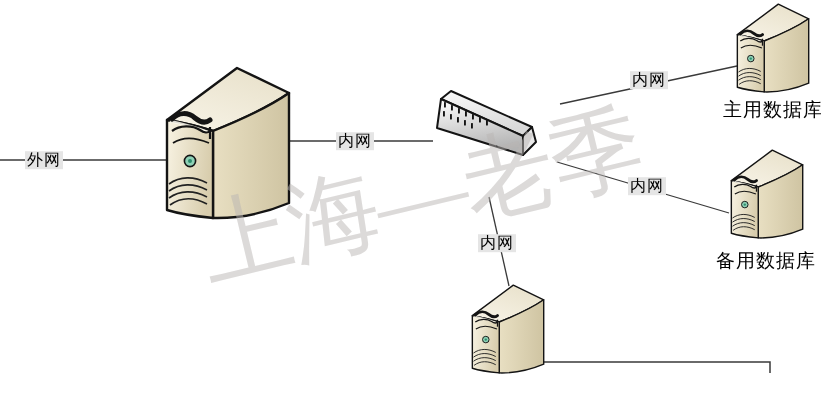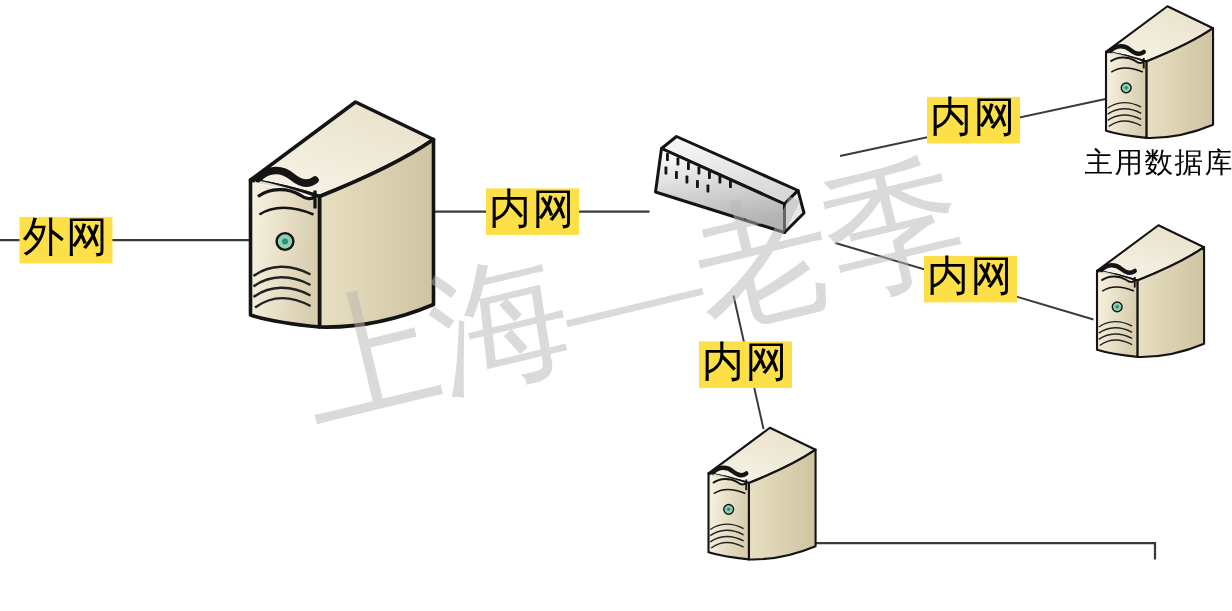--- a/index.html
+++ b/index.html
@@ -7,21 +7,21 @@
     position:relative;width:821px;height:407px;background:#ffffff;overflow:hidden;
     font-family:"Liberation Serif","DejaVu Serif",serif;
   }
   .stage svg.canvas{position:absolute;left:0;top:0;z-index:0;}
   .lbl{
     position:absolute;transform:translate(-50%,-50%);
     color:#000;white-space:nowrap;z-index:3;line-height:1.1;
     letter-spacing:1px;
   }
   .node-lbl{font-size:19px;}
-  .conn-lbl{font-size:28px;background:#fde047;padding:0 2px;}
+  .conn-lbl{font-size:16px;background:#e5e5e5;padding:0 2px;}
   .watermark{
     position:absolute;left:420px;top:196px;z-index:2;
     transform:translate(-50%,-50%) rotate(-13.5deg);
     font-size:92px;letter-spacing:-2px;white-space:nowrap;
     color:rgba(185,182,179,0.5);pointer-events:none;
     font-family:"Liberation Serif","DejaVu Serif",serif;
   }
 </style>
 </head>
 <body>
@@ -109,20 +109,21 @@
     <use href="#server" transform="translate(163,66)"></use>
     <use href="#switch" transform="translate(435,86)"></use>
     <use href="#server" transform="translate(735,3) scale(0.585)"></use>
     <use href="#server" transform="translate(729,149) scale(0.585)"></use>
     <use href="#server" transform="translate(470,284) scale(0.585)"></use>
   </svg>
 
   <div class="watermark">上海—老季</div>
 
   <div class="lbl node-lbl" style="left:773px;top:110px">主用数据库</div>
+  <div class="lbl node-lbl" style="left:766px;top:261px">备用数据库</div>
 
   <div class="lbl conn-lbl" style="left:44px;top:160px">外网</div>
   <div class="lbl conn-lbl" style="left:355px;top:141px">内网</div>
   <div class="lbl conn-lbl" style="left:649px;top:80px">内网</div>
   <div class="lbl conn-lbl" style="left:647px;top:186px">内网</div>
   <div class="lbl conn-lbl" style="left:497px;top:243px">内网</div>
 
 </div>
 
 </body></html>

